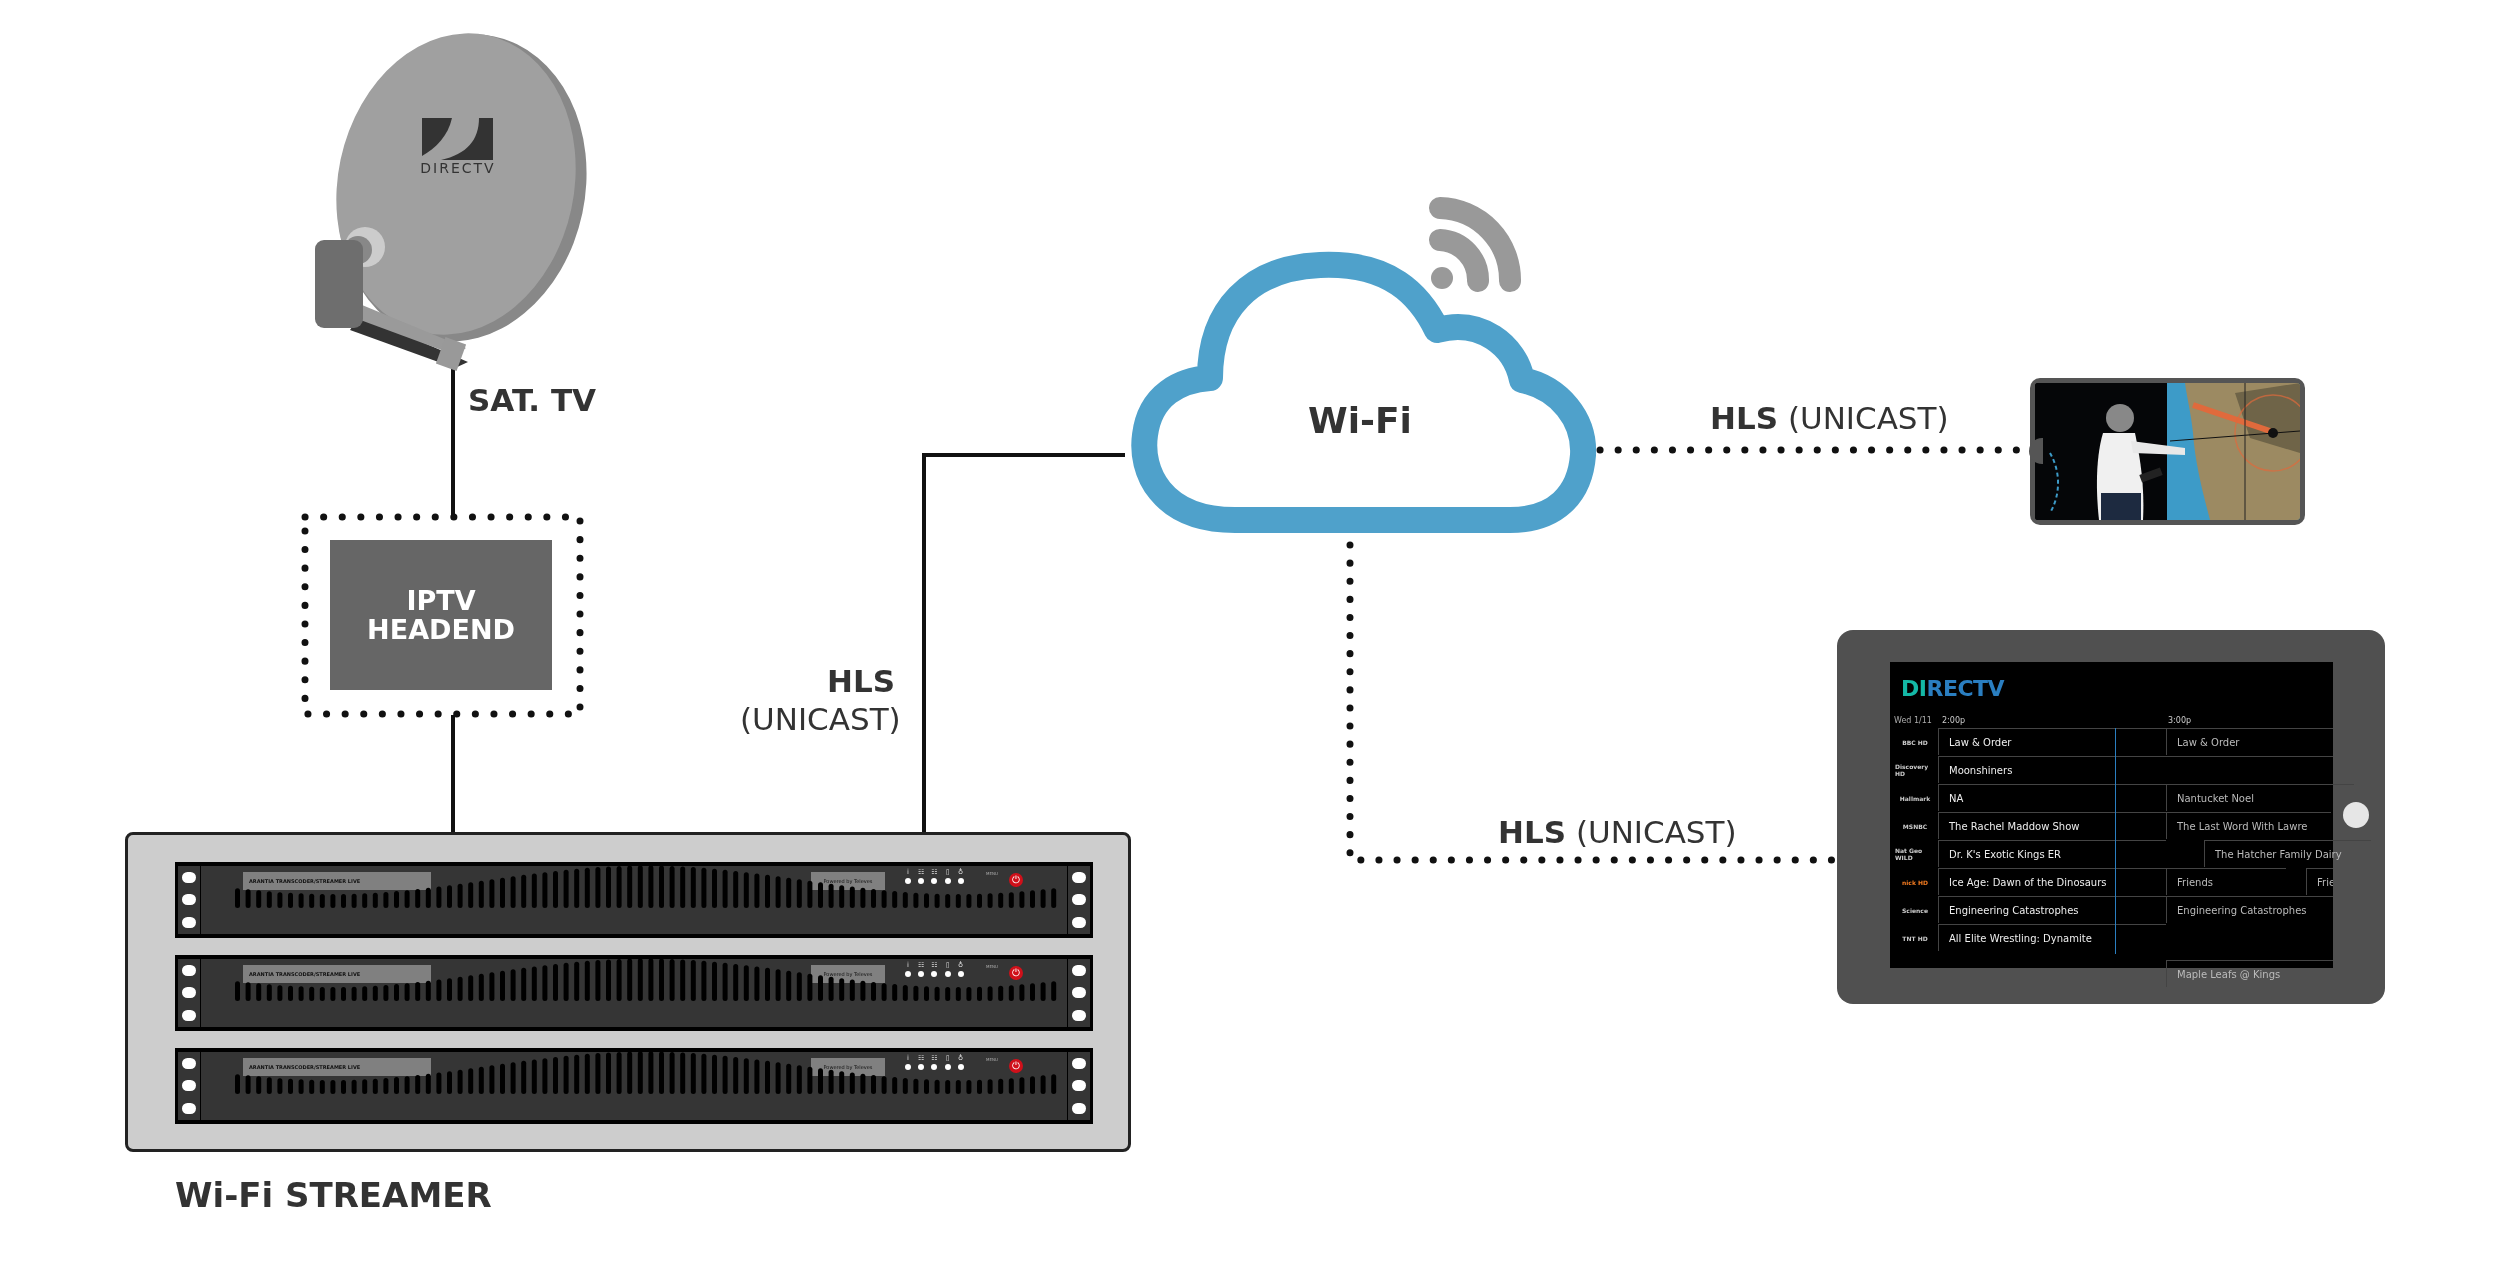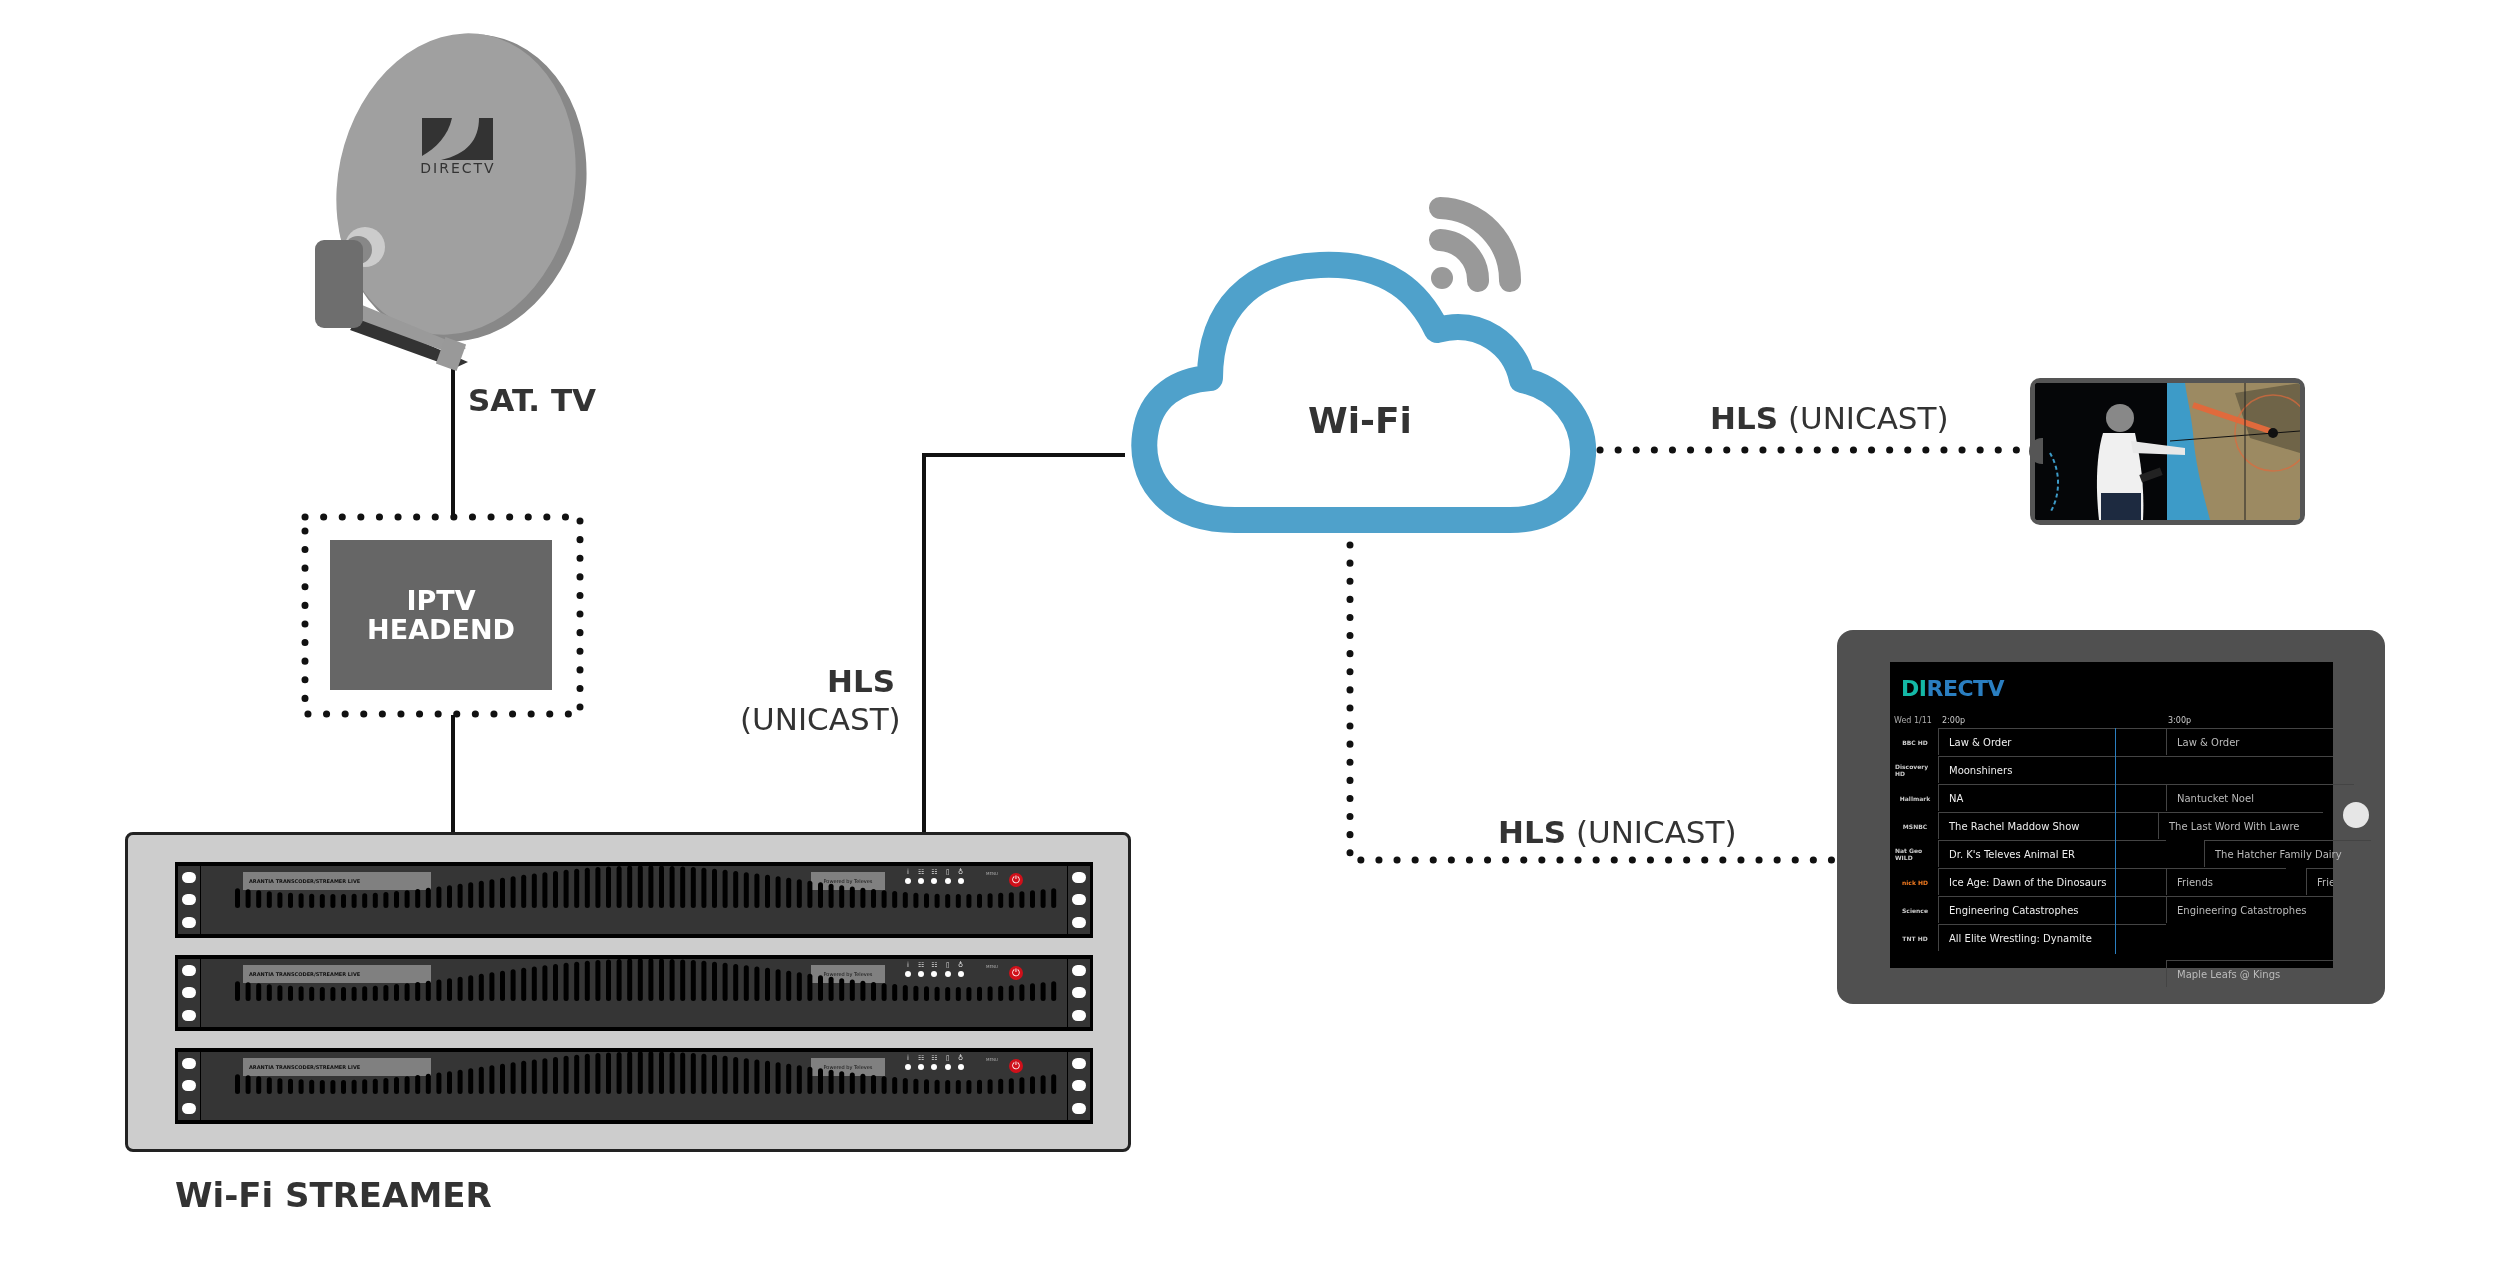--- a/index.html
+++ b/index.html
@@ -513,25 +513,25 @@
           <div class="gcell now" style="left: 48px; width: 395px;">Moonshiners</div>
         </div>
         <div class="grow" style="top: 122px;">
           <div class="gch">Hallmark</div>
           <div class="gcell now" style="left: 48px; width: 228px;">NA</div>
           <div class="gcell later" style="left: 276px; width: 188px;">Nantucket Noel</div>
         </div>
         <div class="grow" style="top: 150px;">
           <div class="gch">MSNBC</div>
           <div class="gcell now" style="left: 48px; width: 228px;">The Rachel Maddow Show</div>
-          <div class="gcell later" style="left: 268px; width: 165px;">The Last Word With Lawre</div>
+          <div class="gcell later" style="left: 276px; width: 165px;">The Last Word With Lawre</div>
         </div>
         <div class="grow" style="top: 178px;">
           <div class="gch">Nat Geo WILD</div>
-          <div class="gcell now" style="left: 48px; width: 228px;">Dr. K's Televes Animal ER</div>
+          <div class="gcell now" style="left: 48px; width: 228px;">Dr. K's Exotic Kings ER</div>
           <div class="gcell later" style="left: 276px; width: 167px; margin-left: 38px;">The Hatcher Family Dairy</div>
         </div>
         <div class="grow" style="top: 206px;">
           <div class="gch" style="color: rgb(244, 123, 32);">nick HD</div>
           <div class="gcell now" style="left: 48px; width: 228px;">Ice Age: Dawn of the Dinosaurs</div>
           <div class="gcell later" style="left: 276px; width: 120px;">Friends</div>
           <div class="gcell later" style="left: 416px; width: 27px;">Frie</div>
         </div>
         <div class="grow" style="top: 234px;">
           <div class="gch">Science</div>

